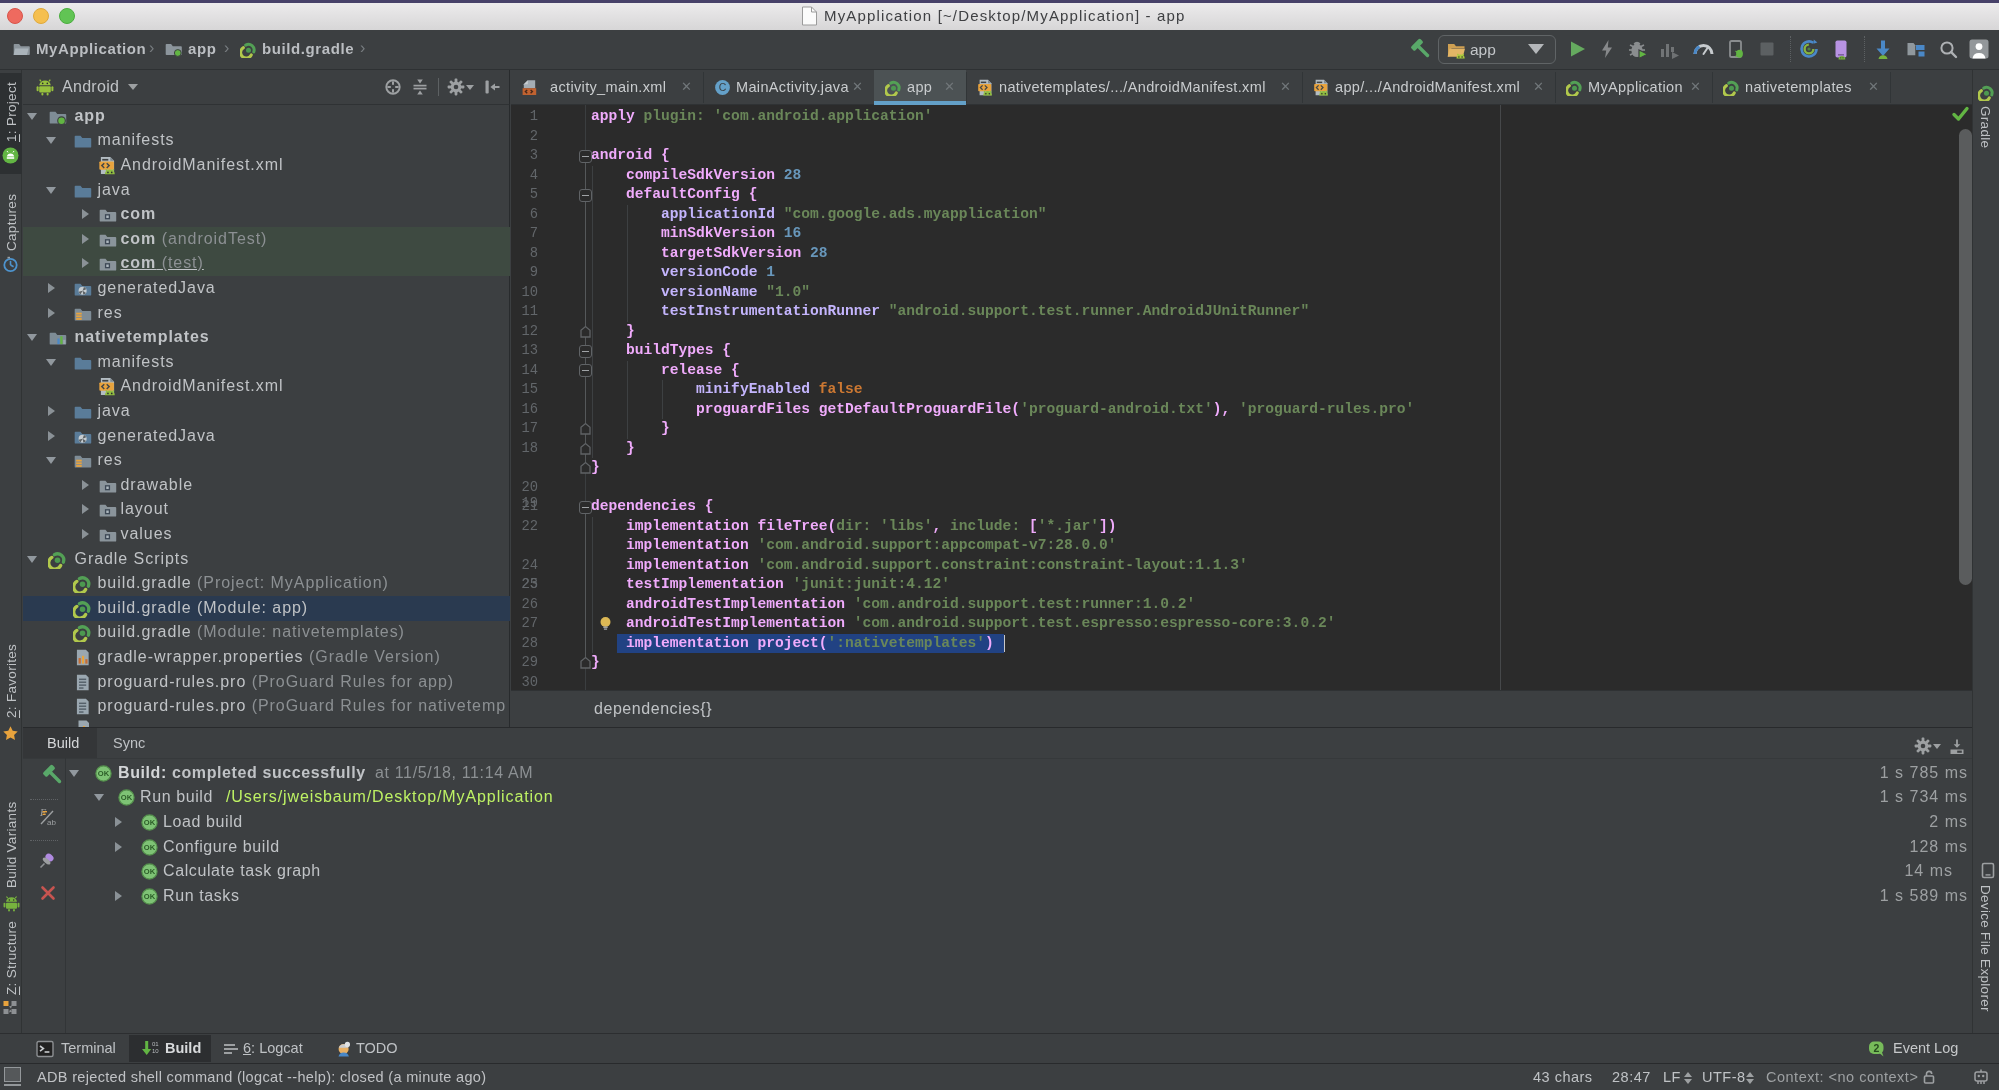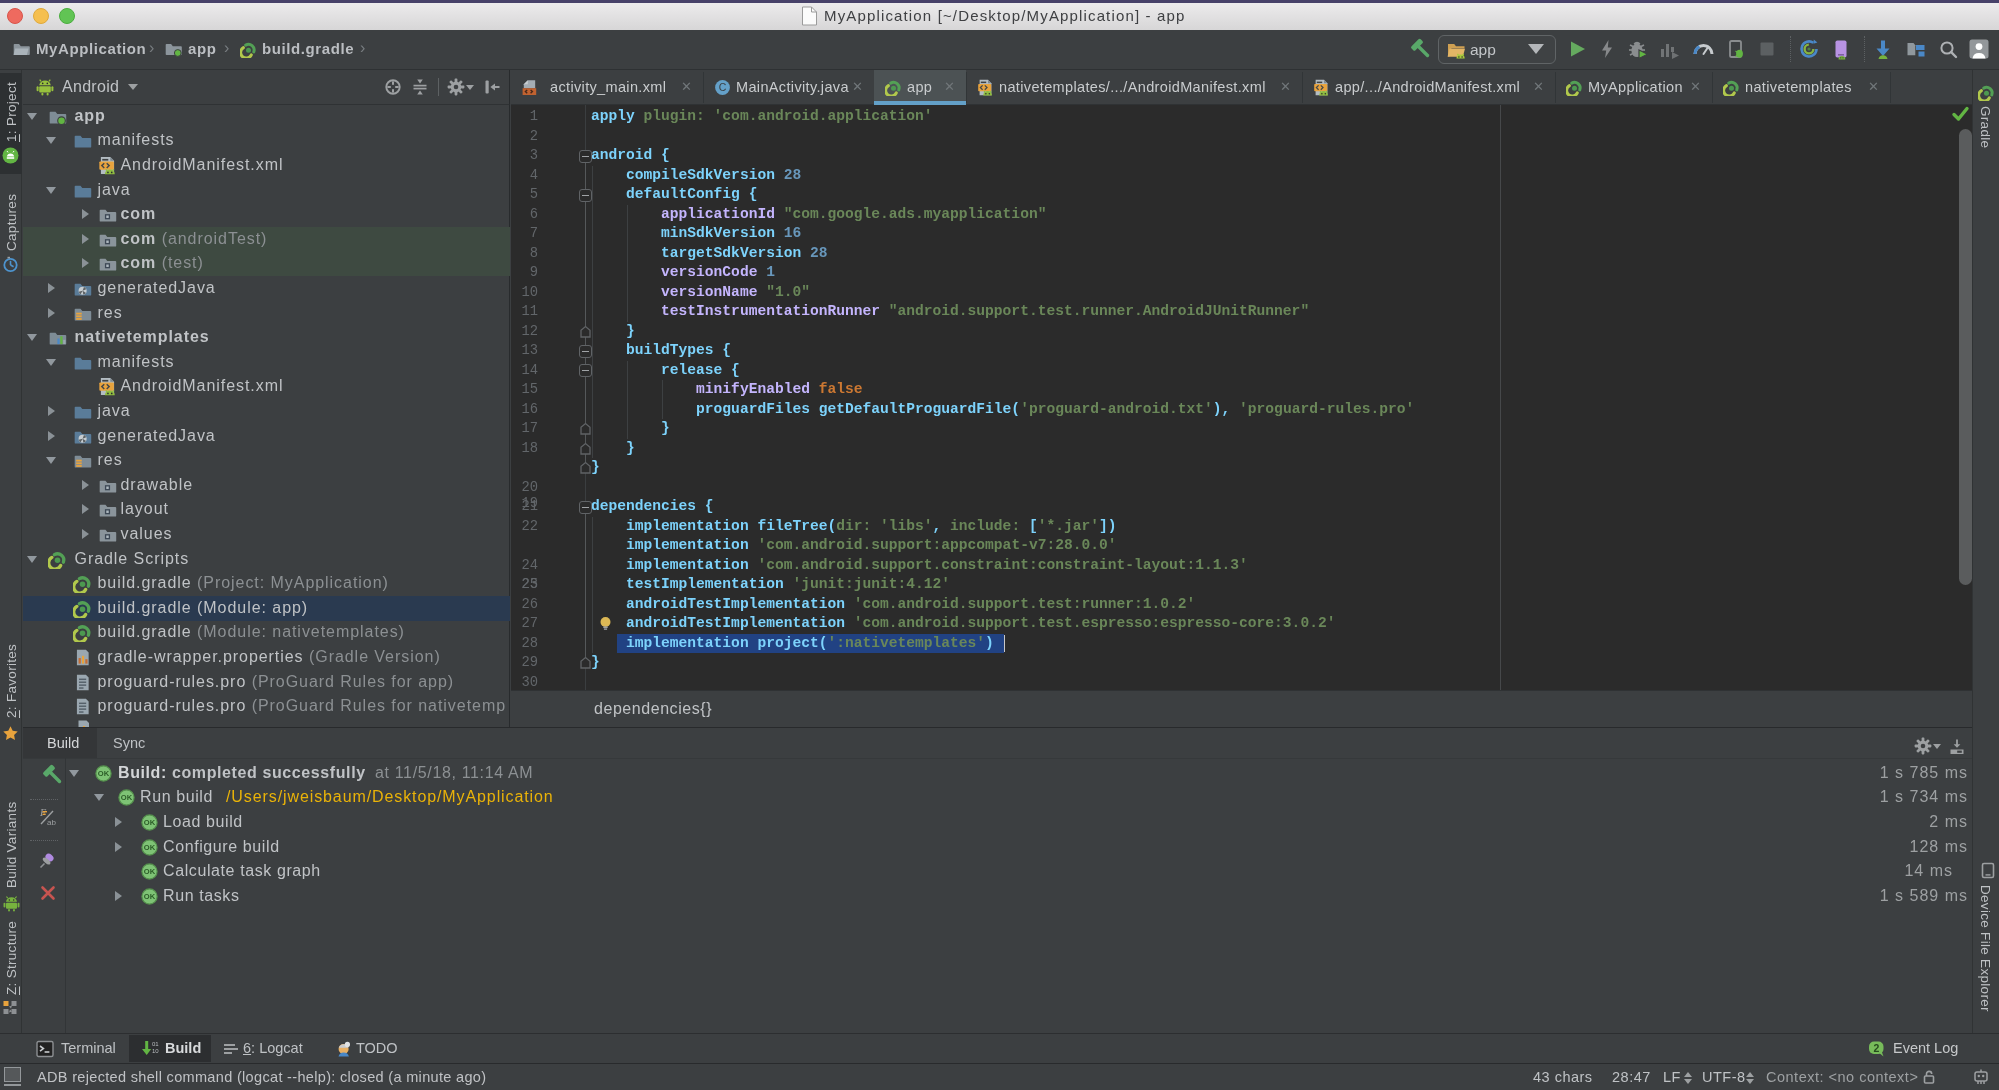--- a/index.html
+++ b/index.html
@@ -6,21 +6,21 @@
 .abs { position:absolute; }
 .ic { position:absolute; }
 .ic svg { display:block; }
 .vtextl { writing-mode:vertical-rl; transform:rotate(180deg); font-size:13.5px; color:#bfc2c5; letter-spacing:.3px; }
 .vtextr { writing-mode:vertical-rl; font-size:13.5px; color:#bfc2c5; letter-spacing:.3px; }
 .ar-d { position:absolute; width:0; height:0; border-left:5.5px solid transparent; border-right:5.5px solid transparent; border-top:7px solid #91989e; }
 .ar-r { position:absolute; width:0; height:0; border-top:5.5px solid transparent; border-bottom:5.5px solid transparent; border-left:7px solid #8a9196; }
 .tx { position:absolute; white-space:pre; }
 .cl { position:absolute; left:591px; white-space:pre; font-family:"Liberation Mono", monospace; font-size:14.6px; font-weight:bold; color:#a9b7c6; }
 .ln { position:absolute; left:504px; width:34px; text-align:right; font-family:"Liberation Mono", monospace; font-size:13.8px; color:#62666a; }
-.s { color:#6a8759; } .n { color:#6897bb; } .p { color:#c4b5fd; } .k { color:#cc7832; } .w { color:#7dd3fc; }
+.s { color:#6a8759; } .n { color:#6897bb; } .p { color:#c4b5fd; } .k { color:#cc7832; } .w { color:#f0abfc; }
 .fold { position:absolute; left:579px; width:13px; height:13px; border:1px solid #606366; border-radius:3px; background:#2b2b2b; }
 .fold:after { content:""; position:absolute; left:2px; right:2px; top:5px; height:1.4px; background:#a0a3a6; }
 .tabx { color:#71777a; font-size:13px; }
 </style></head><body>
 <div class="abs" style="left:0;top:0;width:1999px;height:2.5px;background:#474169;"></div>
 <div class="abs" style="left:0;top:3px;width:1999px;height:27px;background:linear-gradient(#ecebec,#d7d6d7);"></div>
 <div class="abs" style="left:7px;top:8px;width:16px;height:16px;border-radius:50%;background:#ee6a5f;border:.5px solid #d8544a;"></div>
 <div class="abs" style="left:33px;top:8px;width:16px;height:16px;border-radius:50%;background:#f5bf4f;border:.5px solid #dfa93c;"></div>
 <div class="abs" style="left:59px;top:8px;width:16px;height:16px;border-radius:50%;background:#61c454;border:.5px solid #4aad3e;"></div>
 <div class="ic" style="left:801px;top:6px;">
@@ -346,21 +346,21 @@
 <div class="tx" style="left:120.5px;top:229.8px;font-size:16px;color:#c0c3c6;font-weight:700;letter-spacing:0.95px;">com<span style="color:#8c9093;font-weight:400;"> (androidTest)</span></div>
 <div class="abs" style="left:23px;top:251.6px;width:487px;height:24.6px;background:#3e4a41;"></div>
 <div class="ar-r" style="left:82px;top:258.4px;"></div>
 <div class="ic" style="left:98px;top:254.40000000000003px;">
     <svg width="19" height="19" viewBox="0 0 17 17">
       <path d="M1.5 4.2 h5.2 l1.6 2 h7.2 a.8.8 0 0 1 .8.8 v7 a.8.8 0 0 1 -.8.8 h-13.2 a.8.8 0 0 1 -.8-.8 v-9 a.8.8 0 0 1 .8-.8z" fill="#8a949b"></path>
       <rect x="6.2" y="8.2" width="4.6" height="4.6" fill="#3d4855"></rect>
       <rect x="7.4" y="9.4" width="2.2" height="2.2" fill="#aeb9c0"></rect>
     </svg>
   </div>
-<div class="tx" style="left:120.5px;top:254.40000000000003px;font-size:16px;color:#c0c3c6;font-weight:700;letter-spacing:0.95px;">com<span style="color:#8c9093;font-weight:400;"> (test)</span></div>
+<div class="tx" style="left:120.5px;top:254.40000000000003px;font-size:16px;color:#c0c3c6;font-weight:700;letter-spacing:0.95px;text-decoration:underline;">com<span style="color:#8c9093;font-weight:400;"> (test)</span></div>
 <div class="ar-r" style="left:48px;top:283.0px;"></div>
 <div class="ic" style="left:73px;top:279.00000000000006px;">
     <svg width="19" height="19" viewBox="0 0 17 17">
       <path d="M1.5 4.2 h5.2 l1.6 2 h7.2 a.8.8 0 0 1 .8.8 v7 a.8.8 0 0 1 -.8.8 h-13.2 a.8.8 0 0 1 -.8-.8 v-9 a.8.8 0 0 1 .8-.8z" fill="#5a7c99"></path>
       <circle cx="8.6" cy="10.5" r="3.6" fill="#c7cdd1"></circle>
       <path d="M8.6 10.5 l3.2-1.4 a3.6 3.6 0 0 0 -2-1.9z M8.6 10.5 l-3.4.8 a3.6 3.6 0 0 0 1.6 2.3z M8.6 10.5 l.6 3.4 a3.6 3.6 0 0 0 2.5-1.4z" fill="#5c6164"></path>
     </svg>
   </div>
 <div class="tx" style="left:97.5px;top:279.00000000000006px;font-size:16px;color:#c0c3c6;font-weight:400;letter-spacing:0.95px;">generatedJava</div>
 <div class="ar-r" style="left:48px;top:307.6px;"></div>
@@ -796,21 +796,21 @@
 <div class="tx" style="left:118px;top:763.8px;font-size:16px;color:#c0c3c6;font-weight:700;letter-spacing:0.6px;"><b style="color:#d3d5d7;">Build:</b> completed successfully</div>
 <div class="tx" style="left:375px;top:763.8px;font-size:16px;color:#8c9093;font-weight:400;letter-spacing:0.65px;">at 11/5/18, 11:14 AM</div>
 <div class="ar-d" style="left:94px;top:794px;"></div>
 <div class="ic" style="left:118px;top:789.4px;">
     <svg width="17" height="17" viewBox="0 0 17 17">
       <circle cx="8.5" cy="8.5" r="7.6" fill="#7ec375" stroke="#55914d" stroke-width="1.2"></circle>
 <text x="8.5" y="11.4" font-family="Liberation Sans, sans-serif" font-size="7.6" font-weight="bold" fill="#2c5d28" text-anchor="middle">OK</text>
     </svg>
   </div>
 <div class="tx" style="left:140px;top:788.4px;font-size:16px;color:#c0c3c6;font-weight:400;letter-spacing:0.6px;">Run build</div>
-<div class="tx" style="left:226px;top:788.4px;font-size:16px;color:#eab308;font-weight:400;letter-spacing:0.9px;">/Users/jweisbaum/Desktop/MyApplication</div>
+<div class="tx" style="left:226px;top:788.4px;font-size:16px;color:#bef264;font-weight:400;letter-spacing:0.9px;">/Users/jweisbaum/Desktop/MyApplication</div>
 <div class="ar-r" style="left:115px;top:817px;"></div>
 <div class="ic" style="left:141px;top:814.0px;">
     <svg width="17" height="17" viewBox="0 0 17 17">
       <circle cx="8.5" cy="8.5" r="7.6" fill="#7ec375" stroke="#55914d" stroke-width="1.2"></circle>
 <text x="8.5" y="11.4" font-family="Liberation Sans, sans-serif" font-size="7.6" font-weight="bold" fill="#2c5d28" text-anchor="middle">OK</text>
     </svg>
   </div>
 <div class="tx" style="left:163px;top:813.0px;font-size:16px;color:#c0c3c6;font-weight:400;letter-spacing:0.6px;">Load build</div>
 <div class="ar-r" style="left:115px;top:842px;"></div>
 <div class="ic" style="left:141px;top:838.5999999999999px;">

